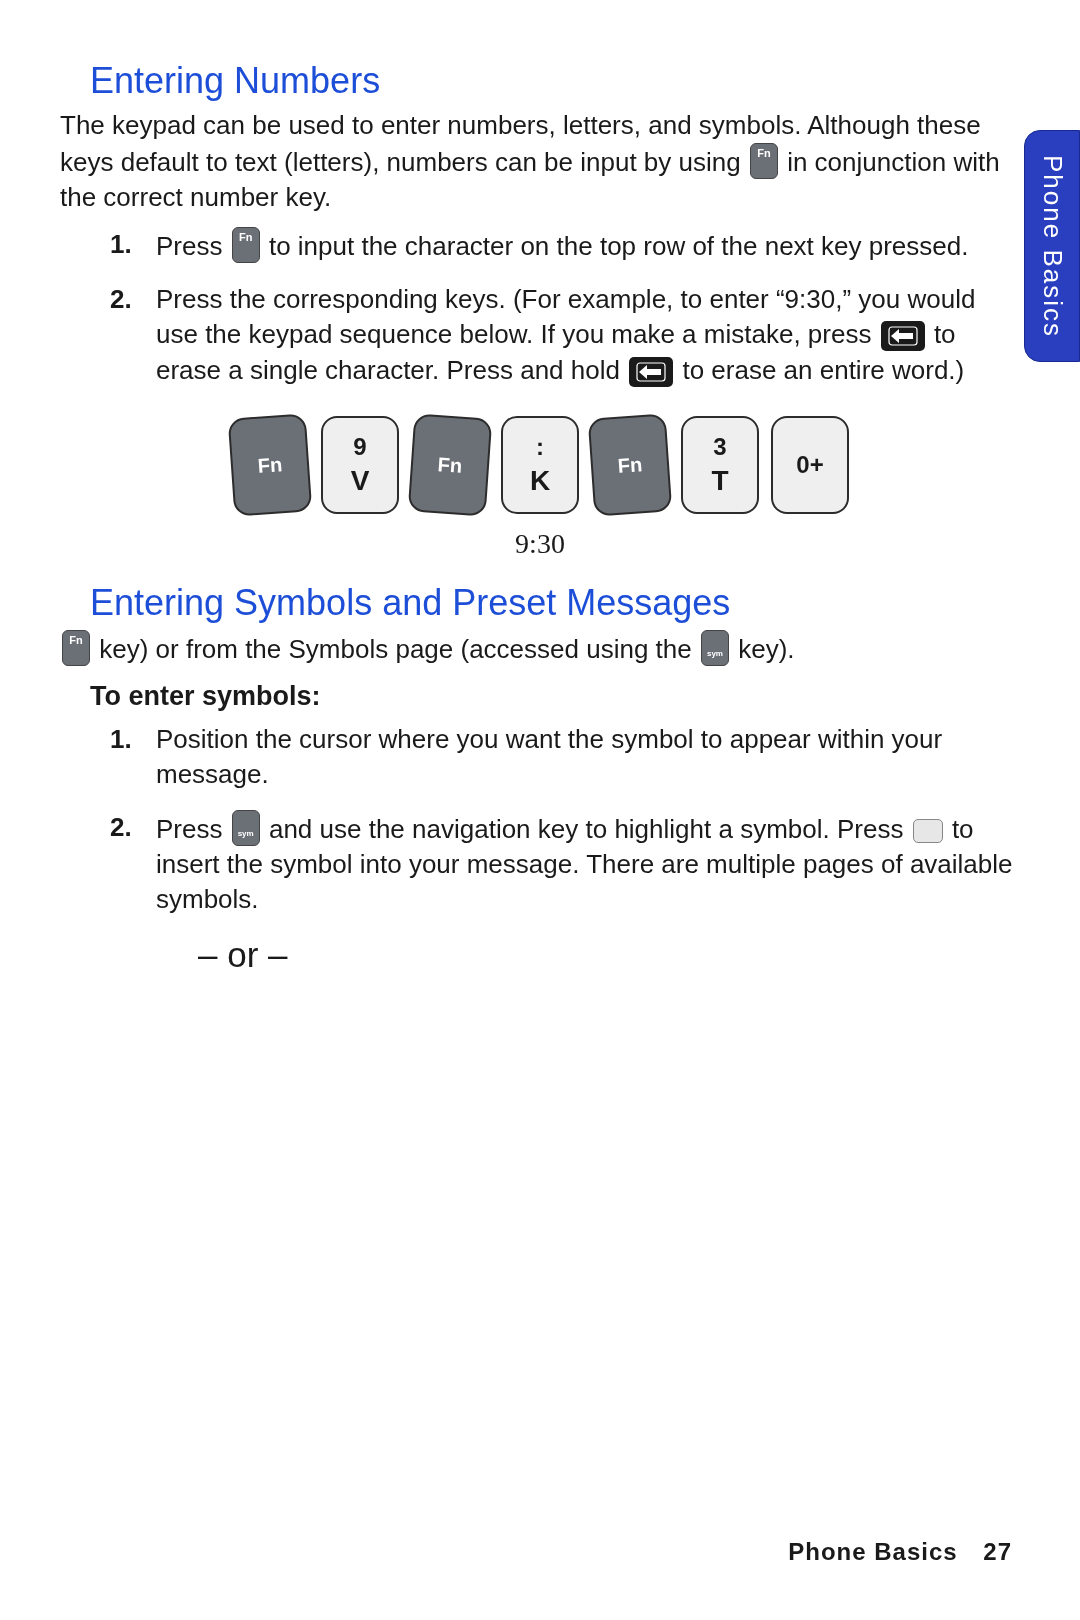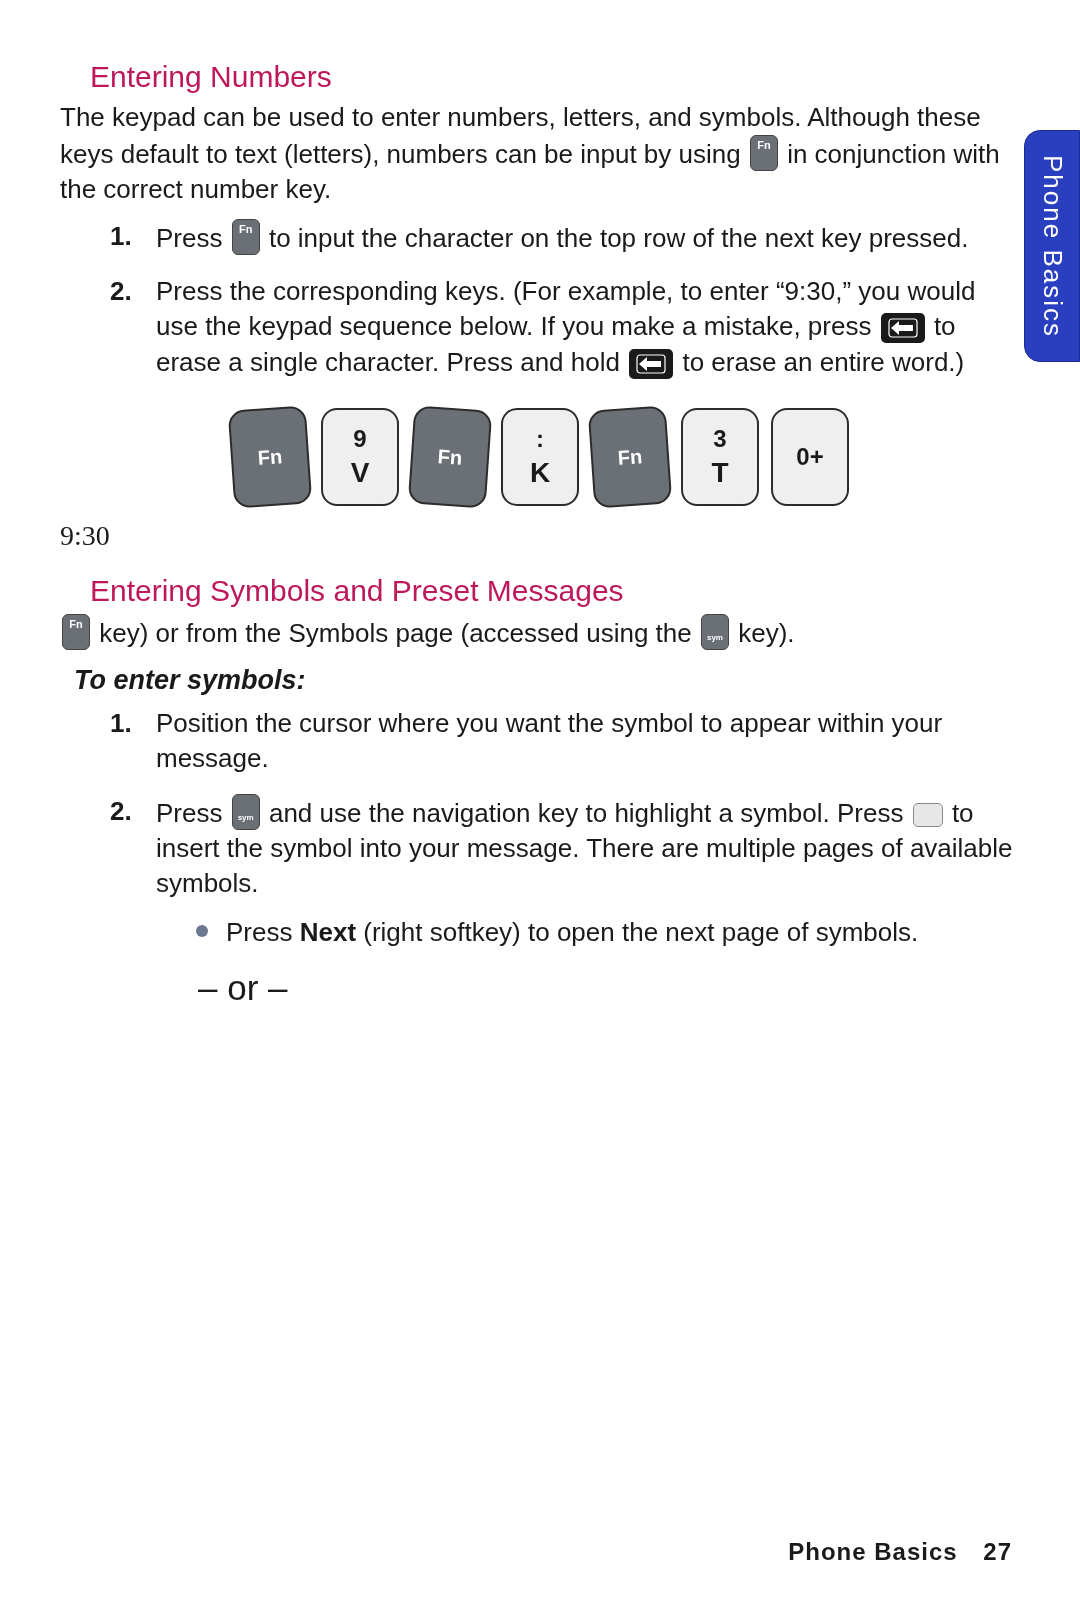--- a/index.html
+++ b/index.html
@@ -36,39 +36,38 @@
   .side-tab span {
     writing-mode: vertical-rl;
     color: #ffffff;
     font-size: 26px;
     font-family: Arial, Helvetica, sans-serif;
     letter-spacing: 2px;
   }
 
   
   h3.blue {
-    color: #be185d;
+    color: #1d4ed8;
     font-weight: 400;
-    font-size: 30px;
+    font-size: 36px;
     margin: 0 0 6px 30px;
   }
 
   p.body, li, div.body {
     font-size: 26px;
     line-height: 1.35;
     font-family: Arial, Helvetica, sans-serif;
   }
   p.body { margin: 0 0 12px 0; }
 
   .bold { font-weight: 700; }
   .subhead {
     font-weight: 700;
     font-size: 27px;
-    margin: 14px 0 8px 14px;
-    font-style: italic;
+    margin: 14px 0 8px 30px;
   }
 
   ol.steps {
     list-style: none;
     margin: 0 0 12px 50px;
     padding: 0;
   }
   ol.steps > li {
     position: relative;
     padding-left: 46px;
@@ -170,20 +169,21 @@
   .bigkey.dark.alt { transform: rotate(4deg); }
   .bigkey.light {
     background: #efefef;
     border: 2px solid #2c2c2c;
     color: #1a1a1a;
   }
   .bigkey .top { font-size: 24px; line-height:1; }
   .bigkey .bot { font-size: 28px; line-height:1; margin-top:8px; }
   .bigkey.dark .top { font-size:20px; }
   .keycaption {
+    text-align: center;
     font-size: 28px;
     font-family: "Times New Roman", serif;
     margin: 14px 0 22px 0;
   }
 
   .footer {
     position: absolute;
     bottom: 54px;
     right: 68px;
     font-size: 24px;
@@ -280,23 +280,20 @@
     </li>
     <li>
       <span class="num">2.</span>
       <span>Press </span>
       <span class="ikey"><span class="lbl" style="font-size:8px;top:18px;">sym</span></span>
       <span> and use the navigation key to highlight a symbol. Press </span>
       <span class="ikey blank"></span>
       <span> to insert the symbol into your message. There are multiple pages of available symbols.</span>
 
       <ul class="bullets">
-        <li>
-          <span>Press </span><span class="bold">Next</span><span> (right softkey) to open the next page of symbols.</span>
-        </li>
       </ul>
       <div class="or">– or –</div>
     </li>
   </ol>
 
   <div class="footer">
     <span>Phone Basics</span>
     <span class="pn">27</span>
   </div>
 

